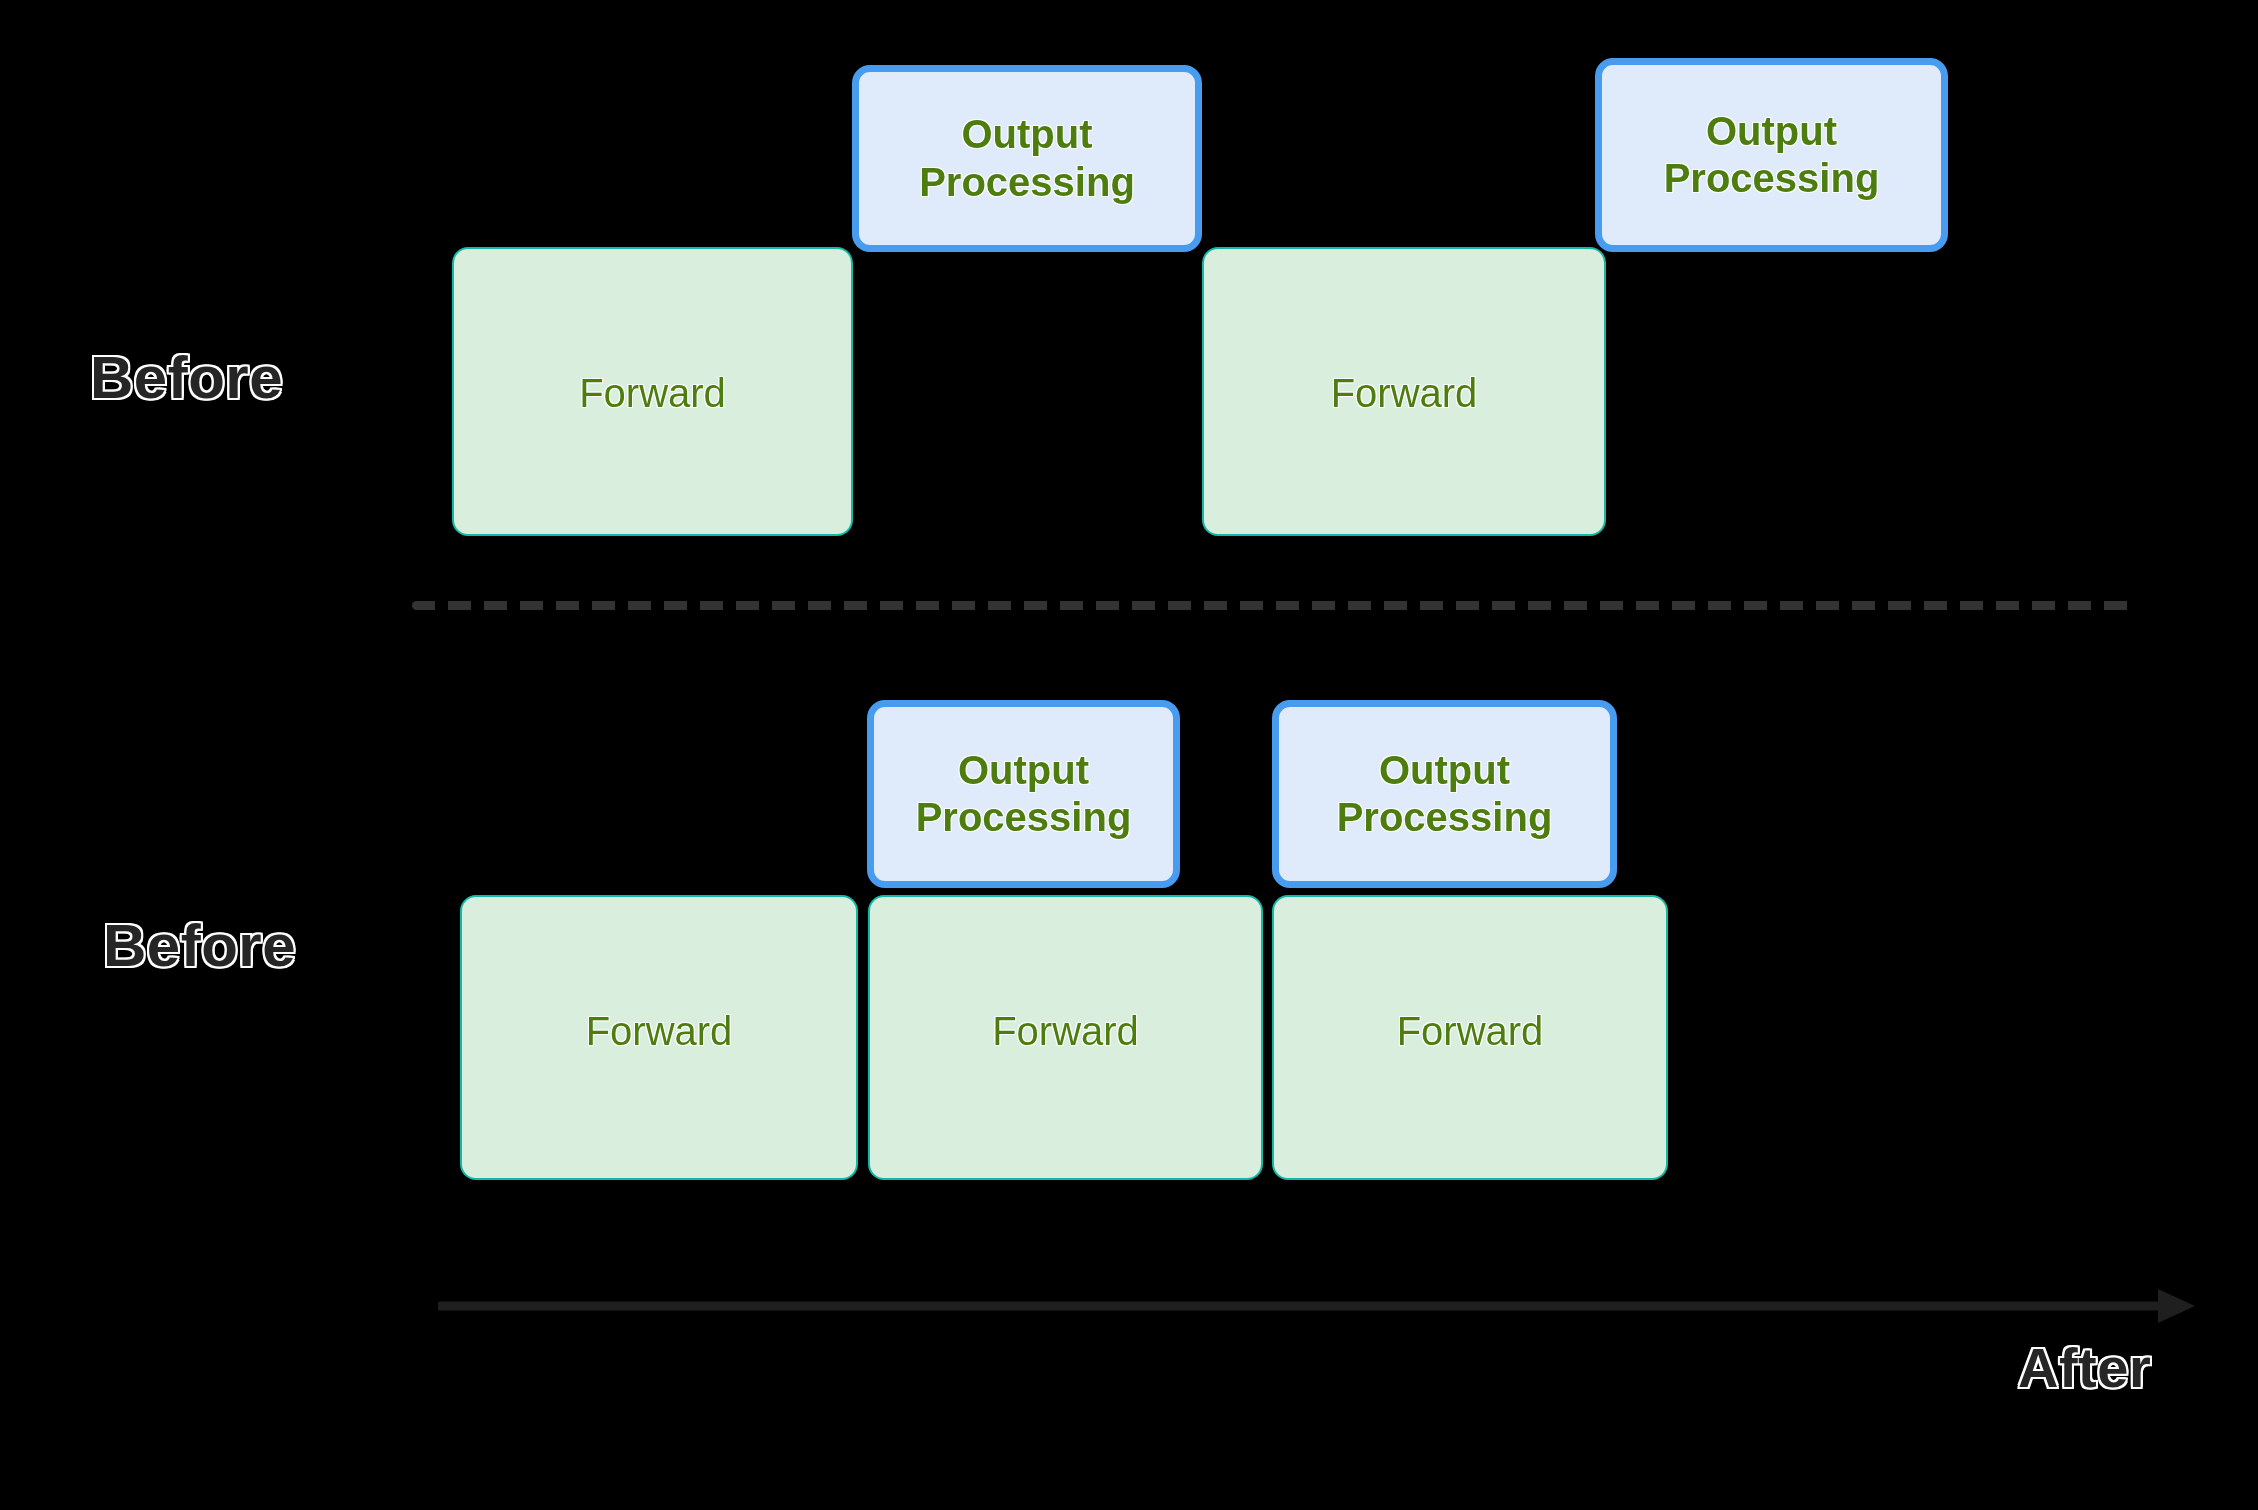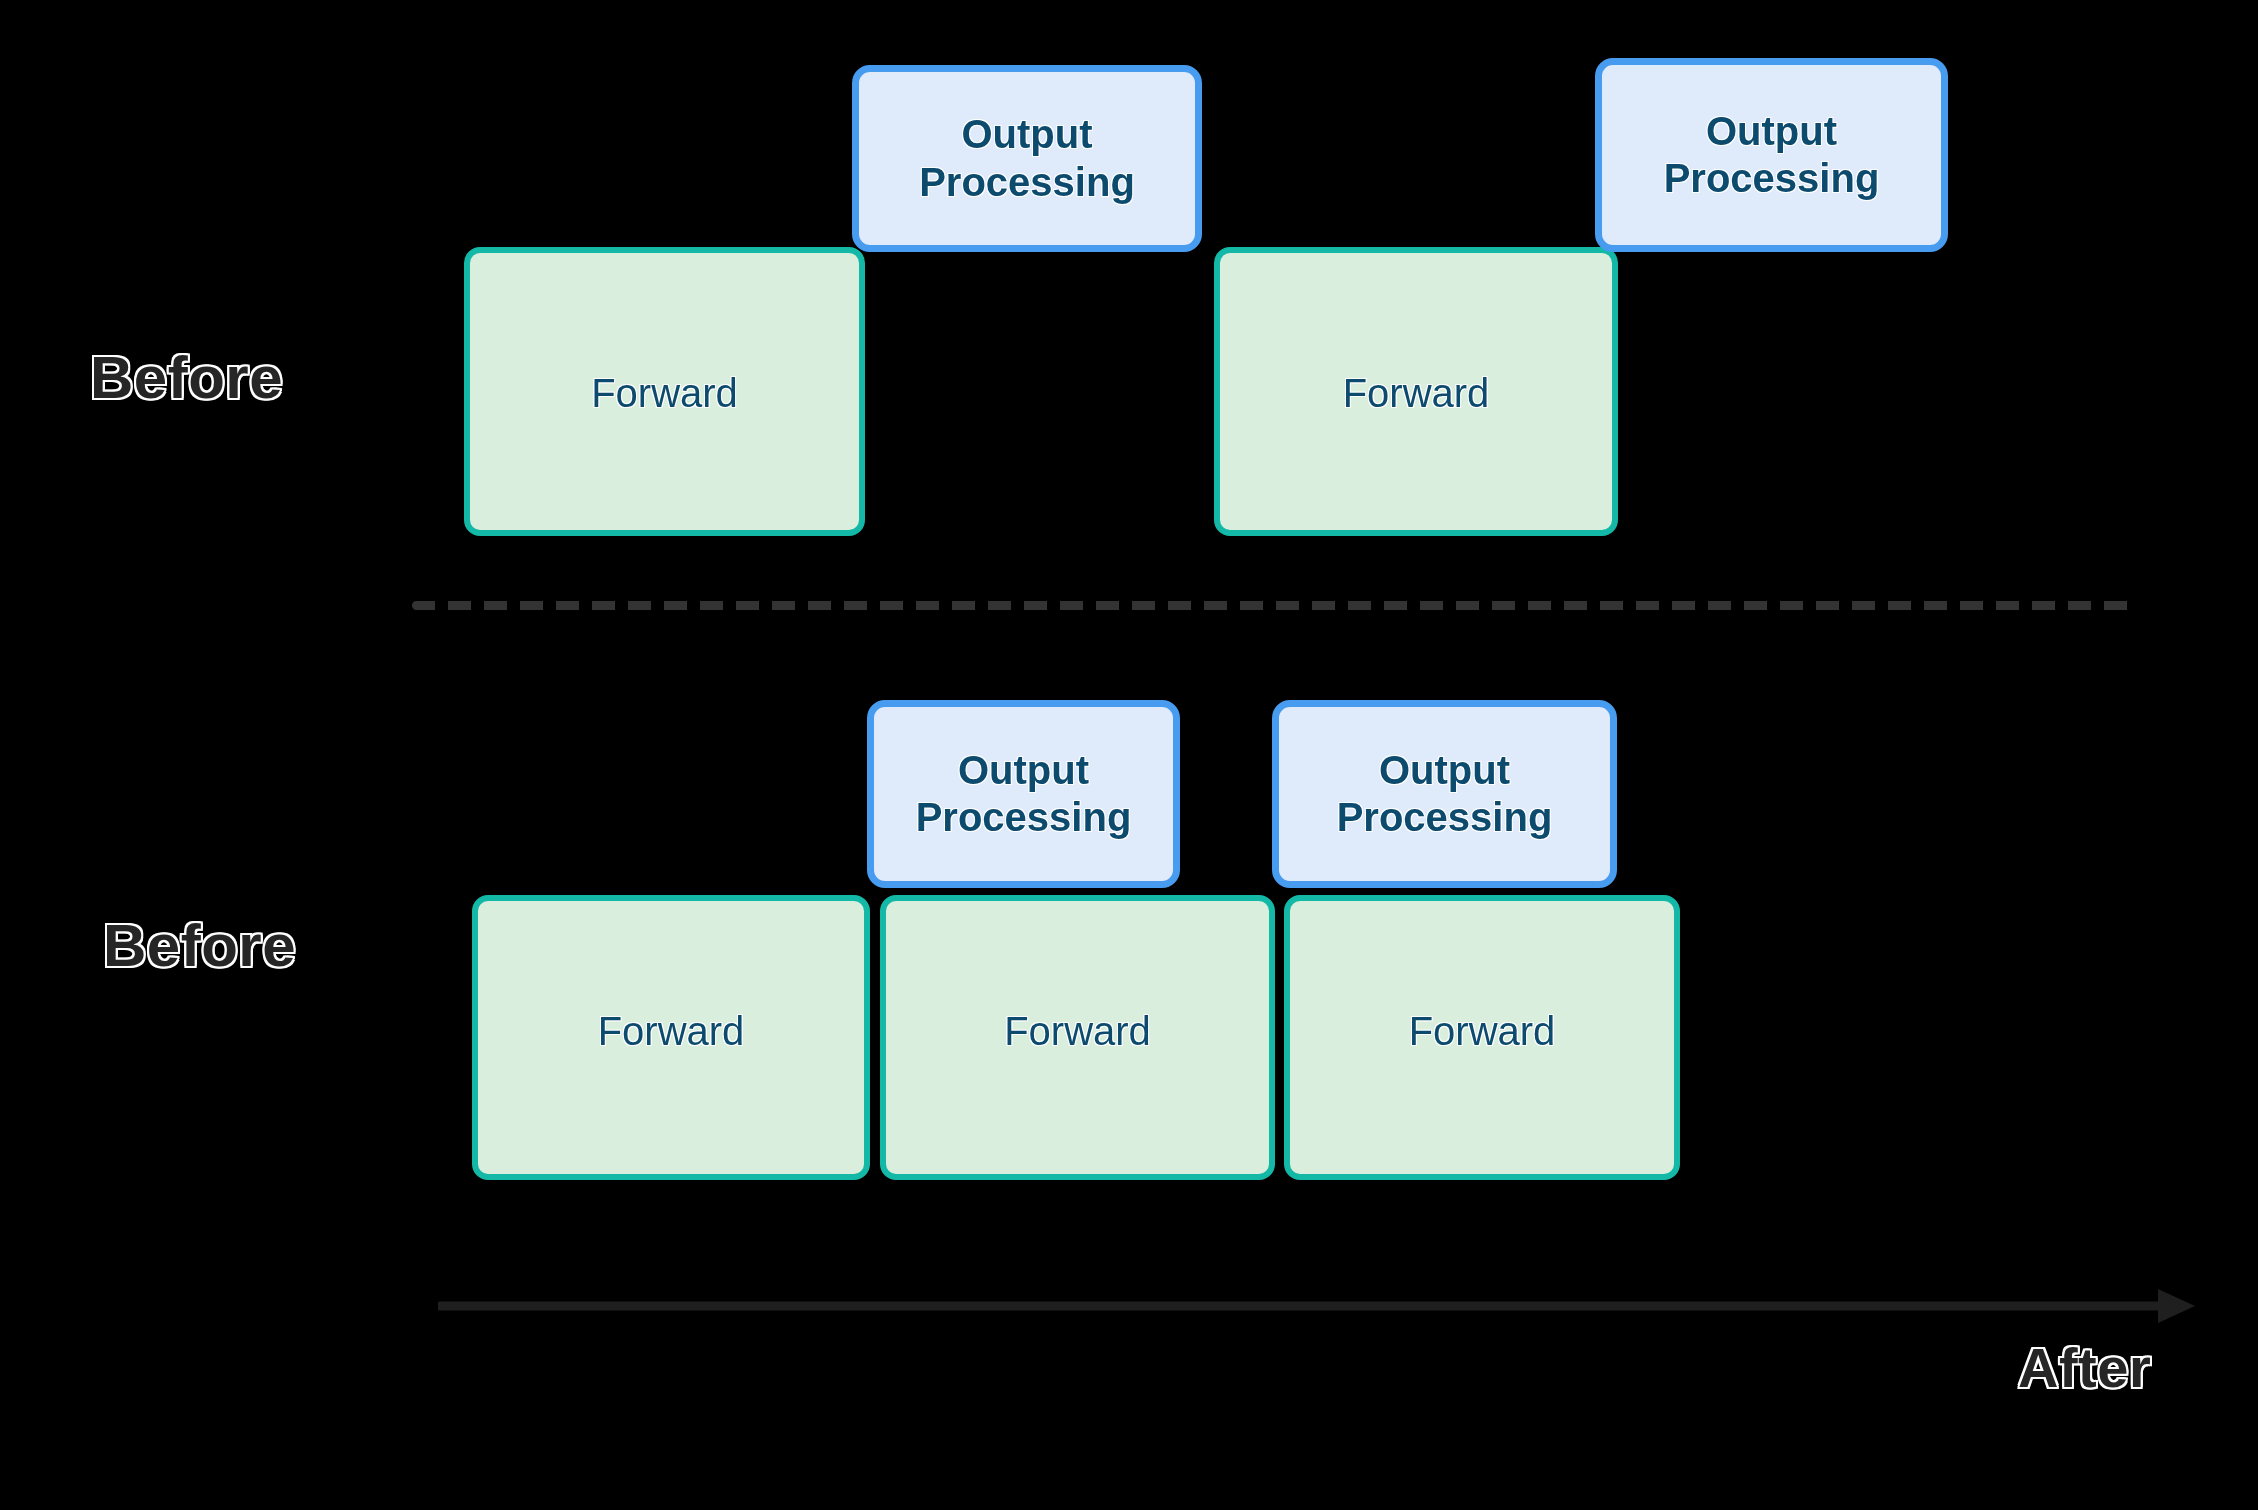--- a/index.html
+++ b/index.html
@@ -47,30 +47,29 @@
     display: flex;
     align-items: center;
     justify-content: center;
     text-align: center;
     border-radius: 16px;
     line-height: 1.18;
   }
   .box .box-label {
     position: relative;
     display: block;
-    color: #0c4a6e;
+    color: #4d7c0f;
     font-weight: 400;
     text-shadow:
       -1px -1px 0 #ffffff,  1px -1px 0 #ffffff,
       -1px  1px 0 #ffffff,  1px  1px 0 #ffffff;
   }
   .box-forward {
     background: #daeede;
-    border: 6px solid #14b8a6;
-    margin-left: 12px;
+    border: 2px solid #14b8a6;
   }
   .box-forward .box-label { font-size: 40px; }
   .box-output {
     background: #dfeafb;
     border: 7px solid #479cf0;
     border-radius: 18px;
   }
   .box-output .box-label { font-size: 40px; font-weight: 600; }
 
   

